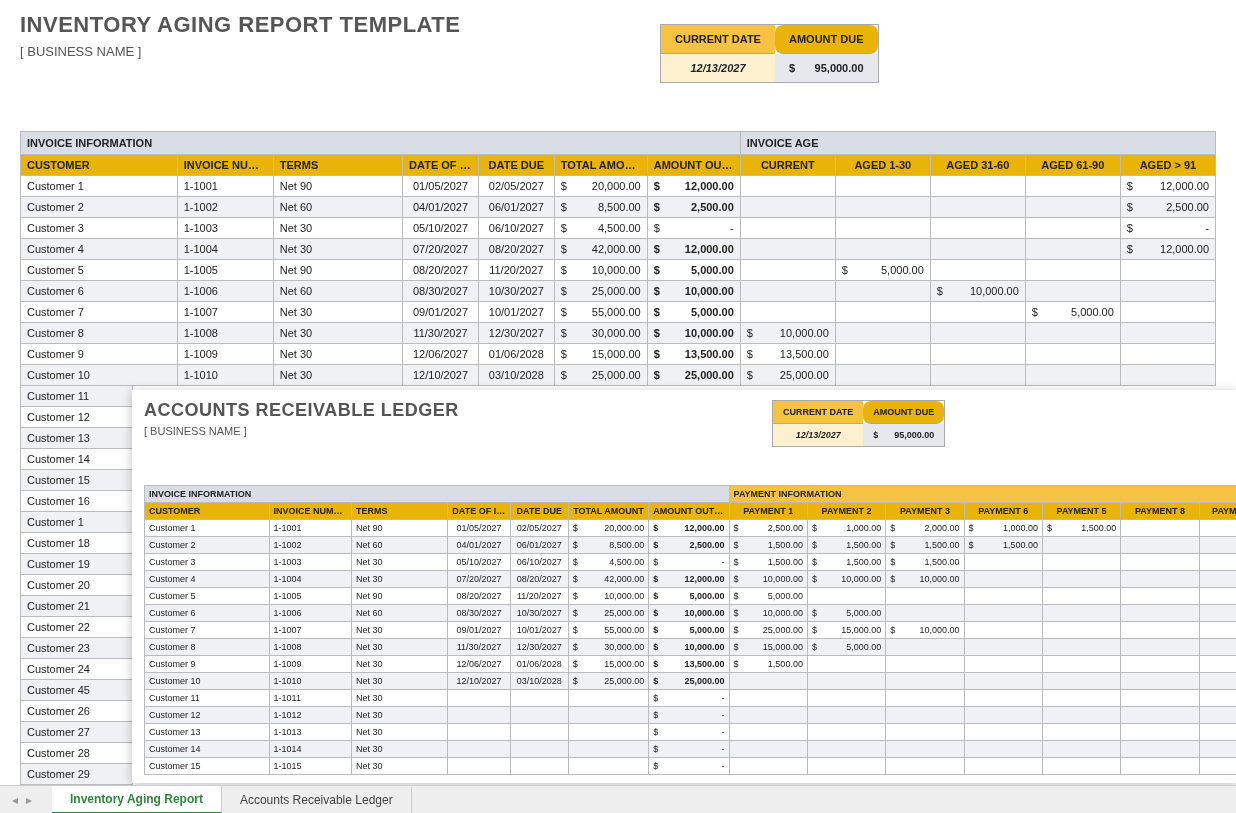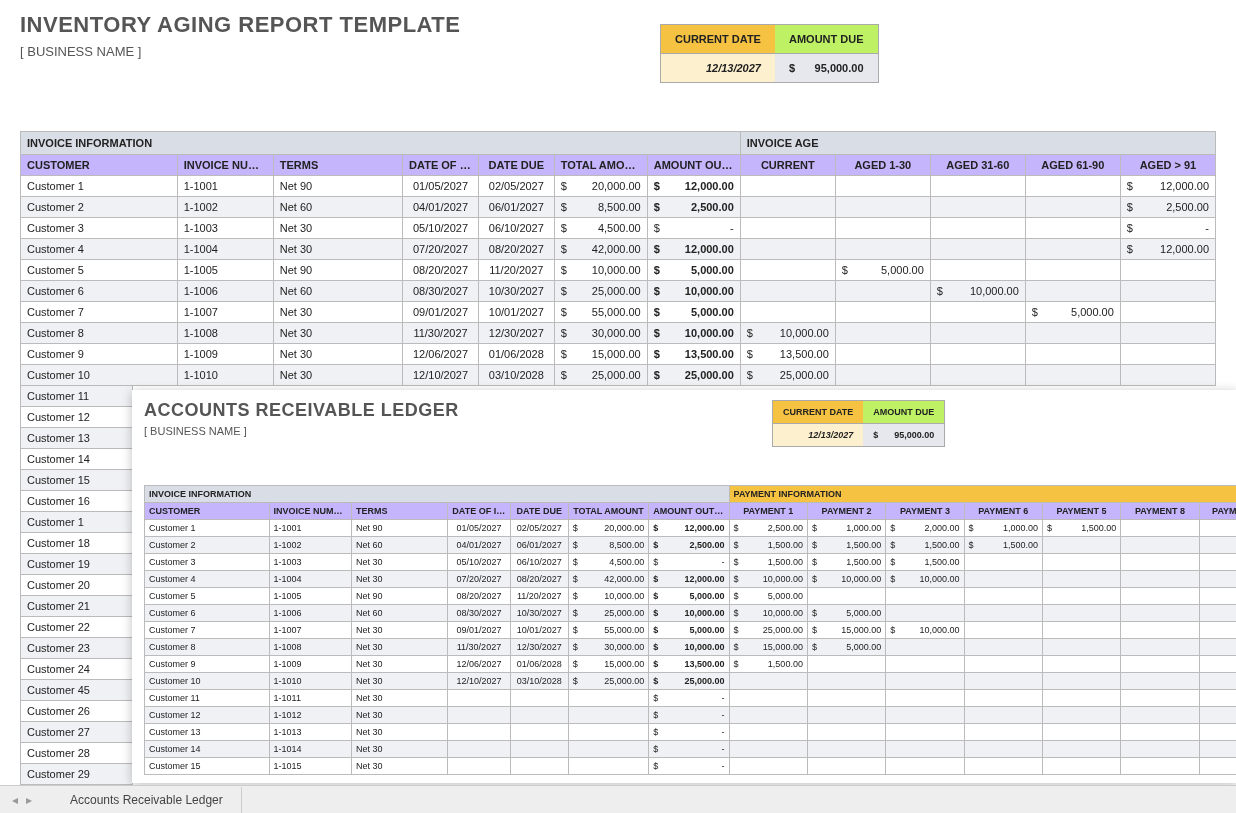--- a/index.html
+++ b/index.html
@@ -1,33 +1,33 @@
 <!DOCTYPE html>
 <html><head>
 <meta charset="utf-8">
 <style>
   * { box-sizing: border-box; margin: 0; padding: 0; }
   body { font-family: Arial, Helvetica, sans-serif; font-size: 11px; background: #fff; color: #222; width: 1236px; height: 813px; overflow: hidden; position: relative; }
   .sheet1 { position: absolute; left: 20px; top: 12px; width: 1196px; }
   .title { font-size: 22px; font-weight: bold; letter-spacing: 0.5px; color: #555; }
   .subtitle { font-size: 13px; color: #555; margin-top: 6px; }
   .summary-box { position: absolute; display: flex; border: 1px solid #aaa; }
-  .summary-box .cell { padding: 8px 14px; font-size: 11px; min-width: 96px; text-align: right; font-weight: bold; }
+  .summary-box .cell { padding: 8px 14px; font-size: 11px; min-width: 96px; text-align: center; font-weight: bold; }
   .yellow-h { background: #f5c242; }
-  .gray-h  { background: #bef264; }
+  .gray-h  { background: #eab308; border-radius: 8px; }
   .yellow-b { background: #fdf0cf; font-style: italic; }
   .gray-b  { background: #e6e8ee; }
   .sum-head { border-bottom: 1px solid #aaa; }
   .sum-body { }
   .s1-box { left: 640px; top: 12px; }
   .s1-box .cell { min-width: 98px; }
   .money-cell { display:flex; justify-content:space-between; gap:4px; }
   table { border-collapse: collapse; width: 100%; table-layout: fixed; }
   th, td { border: 1px solid #bbb; font-size: 11px; padding: 4px 6px; height: 21px; overflow: hidden; white-space: nowrap; text-overflow: ellipsis; }
-  th { background: #c4b5fd; font-weight: bold; text-align: left; }
+  th { background: #eab308; font-weight: bold; text-align: left; }
   .section-head th { background: #d9dde5; font-size: 11px; font-weight: bold; padding: 5px 6px; }
   .num { text-align: right; }
   .bold { font-weight: bold; }
   .alt td { background: #f0f1f4; }
   .s1-table { margin-top: 72px; }
   
   .s1-table col.c-cust { width: 155px; }
   .s1-table col.c-inv  { width: 95px; }
   .s1-table col.c-term { width: 128px; }
   .s1-table col.c-doi  { width: 75px; }
@@ -1026,14 +1026,15 @@
           <td class="num"></td>
         </tr>
       </tbody>
   </table>
 </div>
 
 <div class="tabbar">
   <span class="arrow">◂</span>
   <span class="arrow">▸</span>
   <div style="width:16px;"></div>
+  <div class="tab active">Inventory Aging Report</div>
   <div class="tab inactive">Accounts Receivable Ledger</div>
 </div>
 
 </body></html>

